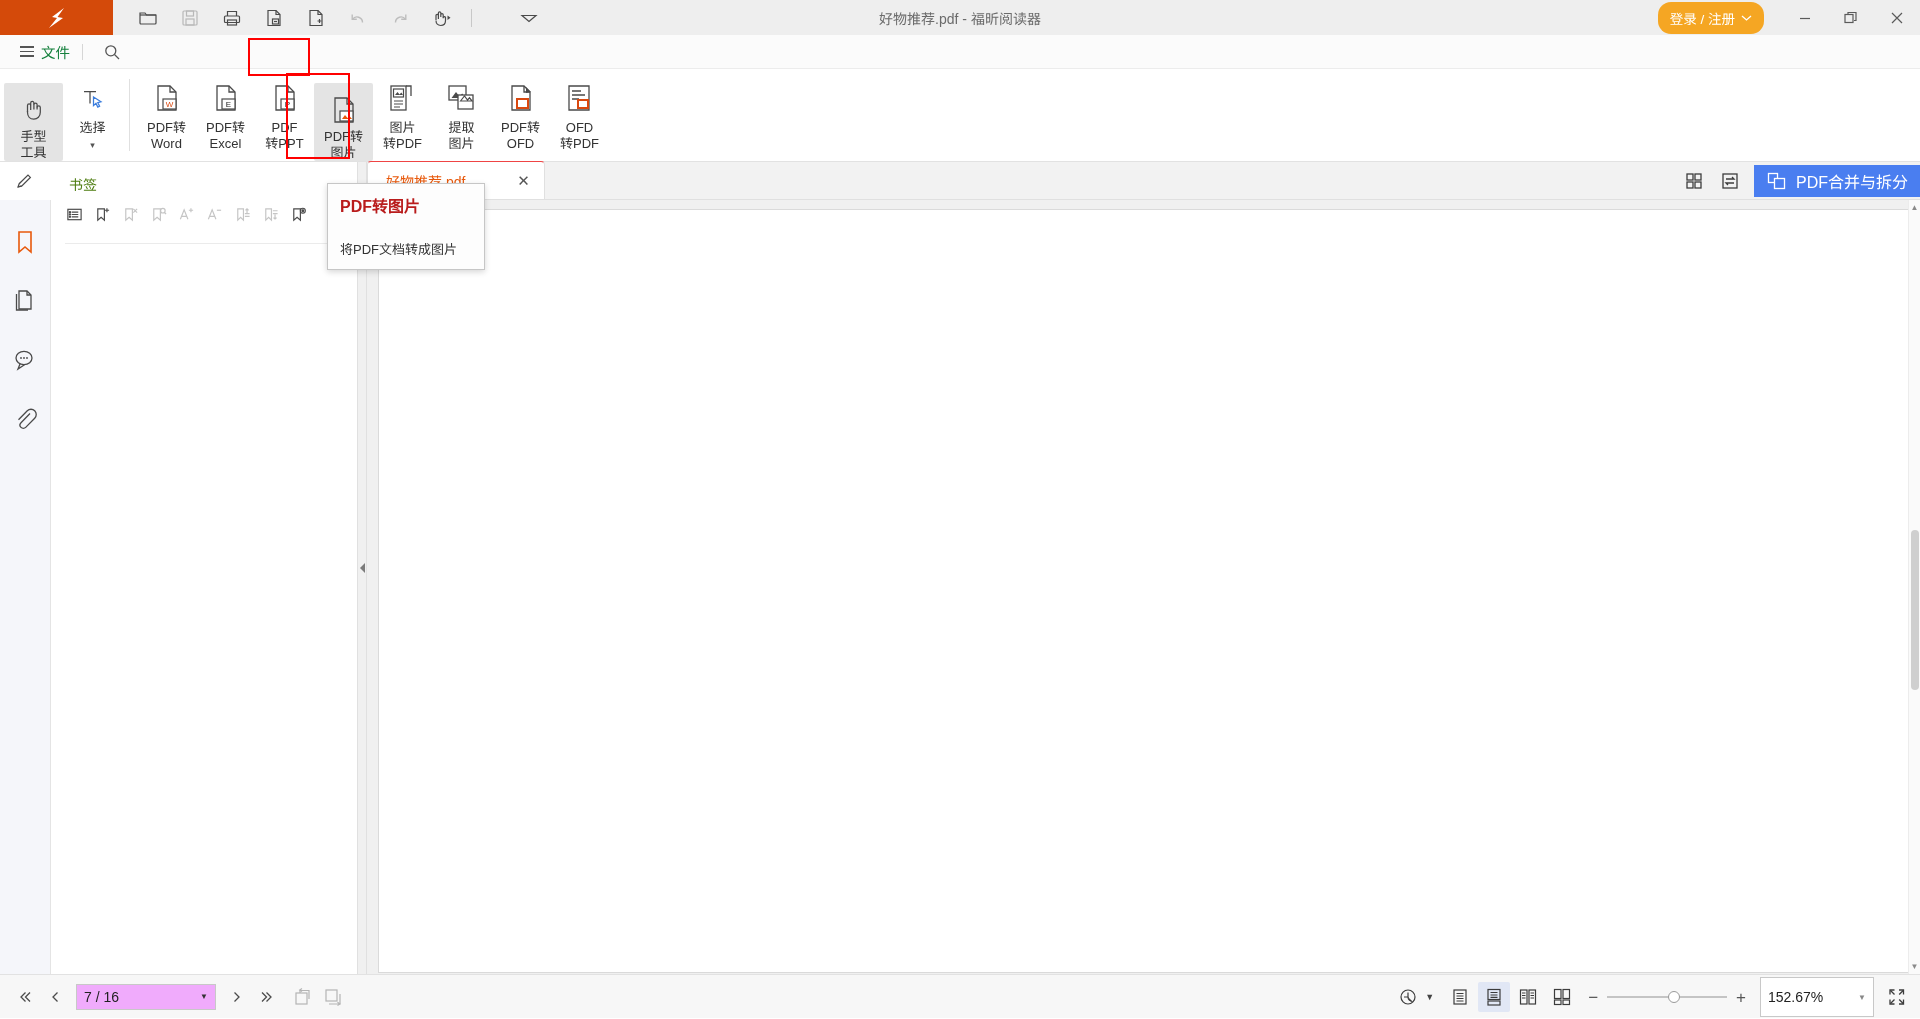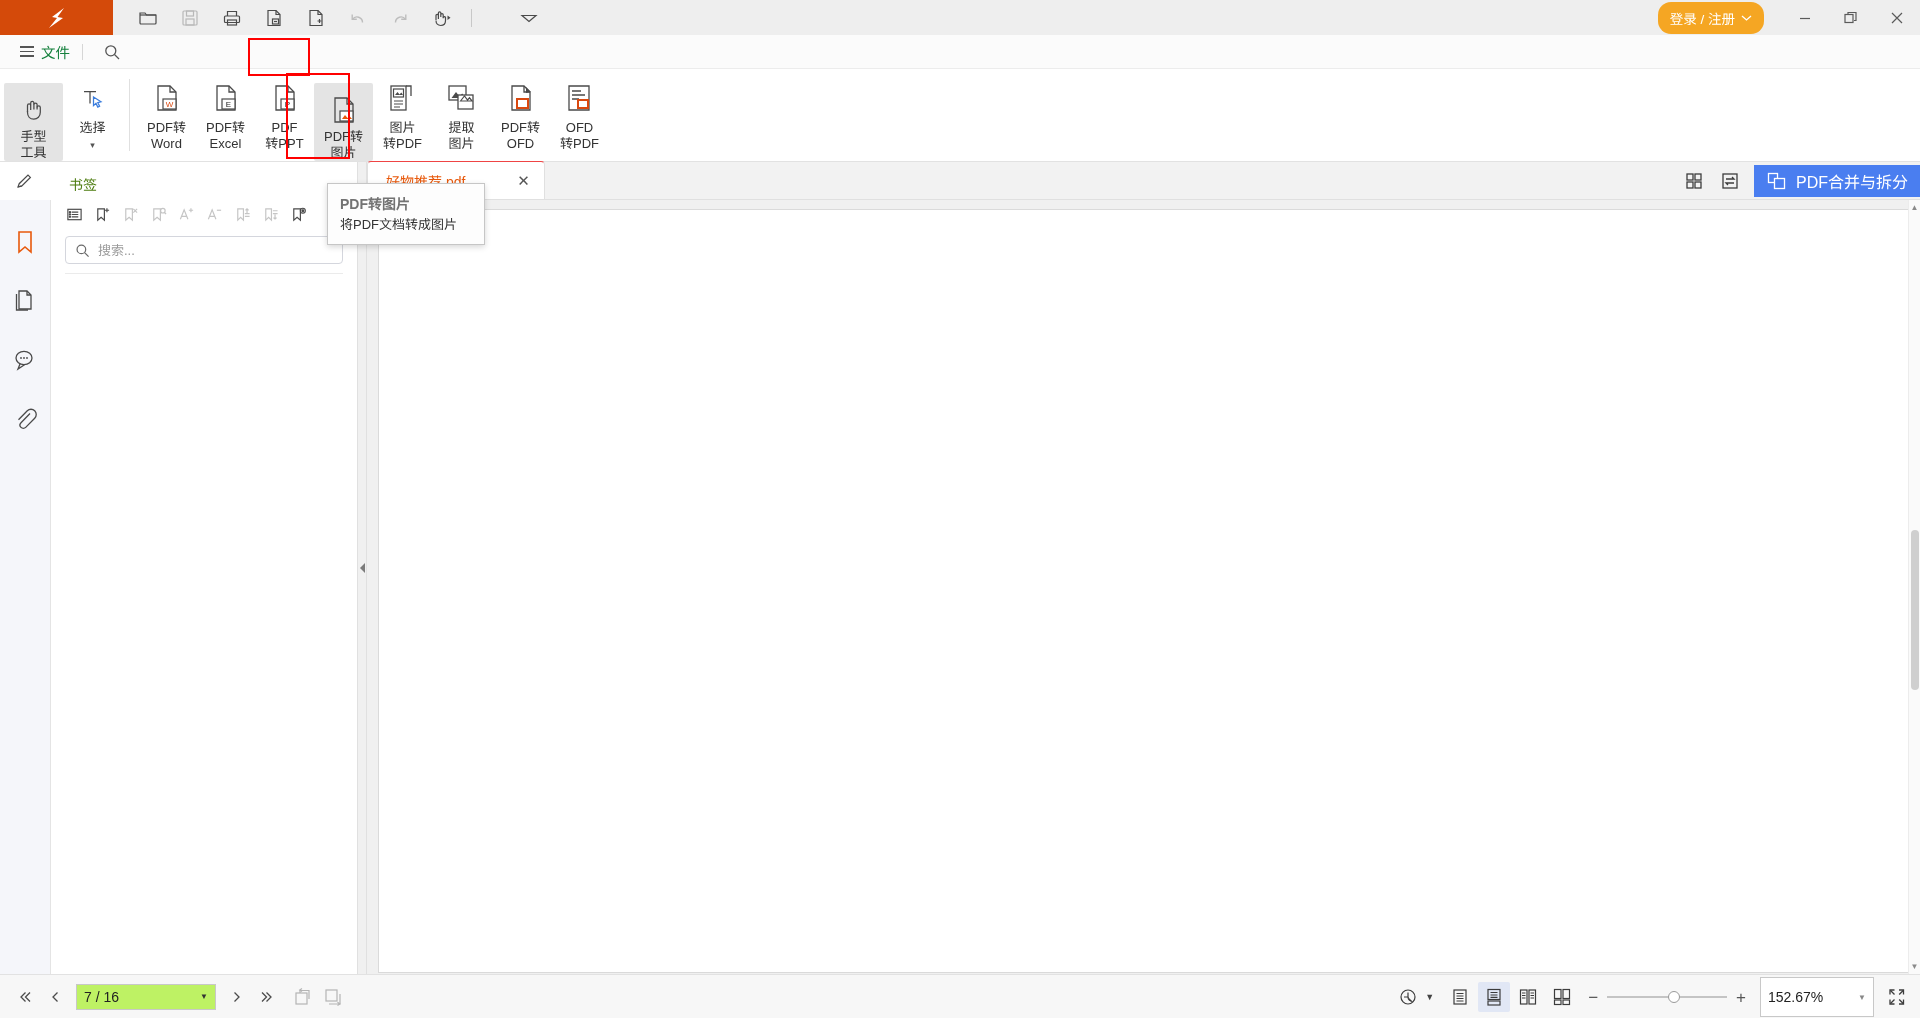--- a/index.html
+++ b/index.html
@@ -120,21 +120,21 @@
   
   .tooltip {
     position: absolute;
     z-index: 200;
     background: #fdfdfd;
     border: 1px solid #c6c6c6;
     box-shadow: 0 2px 6px rgba(0,0,0,0.16);
     padding: 9px 12px 11px 12px;
     width: 158px;
   }
-  .tt-title { font-size: 14px; font-weight: bold; color: #737373; margin-bottom: 1px; }
+  .tt-title { font-size: 16px; font-weight: bold; color: #b91c1c; margin-bottom: 22px; }
   .tt-desc { font-size: 13px; color: #333; }
 
   
   .workspace {
     display: flex;
     height: calc(1019px - 35px - 34px - 94px - 44px);
     width: 100%;
   }
   .leftrail {
     width: 51px; background: #f5f6fa;
@@ -265,21 +265,21 @@
     position: relative;
   }
   .sb-btn {
     width: 30px; height: 30px;
     display:flex;align-items:center;justify-content:center;
     color:#4b4b4b;
   }
   .sb-btn.dim { color:#b4b4b4; }
   .pagefield {
     width: 140px; height: 26px;
-    border: 1px solid #c8c8c8; background:#bef264;
+    border: 1px solid #c8c8c8; background:#f0abfc;
     display: flex; align-items: center; justify-content: space-between;
     padding: 0 7px; margin: 0 6px;
     font-size: 14px; color: #222;
   }
   .pagefield .cdn { font-size: 8px; color:#333; }
   .sb-right {
     position: absolute; right: 8px; top: 0; height: 44px;
     display: flex; align-items: center; gap: 2px;
   }
   .view-ic {
@@ -376,20 +376,21 @@
       </svg>
     </div>
     <div class="qat-sep"></div>
     <div class="qat-btn" style="margin-left:28px;">
       <svg width="22" height="20" viewBox="0 0 22 20" fill="none" stroke="#4a4a4a" stroke-width="1.2">
         <path d="M4 7.5h14l-7 6z"></path>
       </svg>
     </div>
   </div>
 
+  <div class="title-text">好物推荐.pdf - 福昕阅读器</div>
 
   <div class="tb-right">
     <div class="login-btn">
       <span>登录 / 注册</span>
       <svg width="11" height="8" viewBox="0 0 11 8">
           <path d="M1 2l4.5 4L10 2" fill="none" stroke="#fff" stroke-width="1.3"></path>
         </svg>
     </div>
     <div class="win-btn">
       <svg width="14" height="14" viewBox="0 0 14 14" stroke="currentColor" stroke-width="1.2">
@@ -671,29 +672,20 @@
         <div class="ptool">
           <span>
             <svg width="17" height="17" viewBox="0 0 18 18" fill="none" stroke="#4a4a4a" stroke-width="1.25">
               <path d="M4 3h7v12l-3.5-3L4 15z"></path>
               <circle cx="13.6" cy="5" r="2.6"></circle>
               <circle cx="13.6" cy="5" r="0.9" fill="#4a4a4a"></circle>
             </svg>
           </span>
         </div>
       </div>
-    <div class="search-wrap">
-      <div class="search-box">
-        <svg width="15" height="15" viewBox="0 0 16 16" fill="none" stroke="#6a6a6a" stroke-width="1.3">
-          <circle cx="6.8" cy="6.8" r="4.6"></circle>
-            <path d="M10.2 10.2L14.5 14.5"></path>
-        </svg>
-        <input type="text" placeholder="搜索..." style="">
-      </div>
-    </div>
     <div class="panel-divider"></div>
   </div>
 
   <div class="collapse-handle">
     <span class="tri"></span>
   </div>
 
   <div class="docarea">
     <div class="tabstrip">
       <div class="doc-tab">

